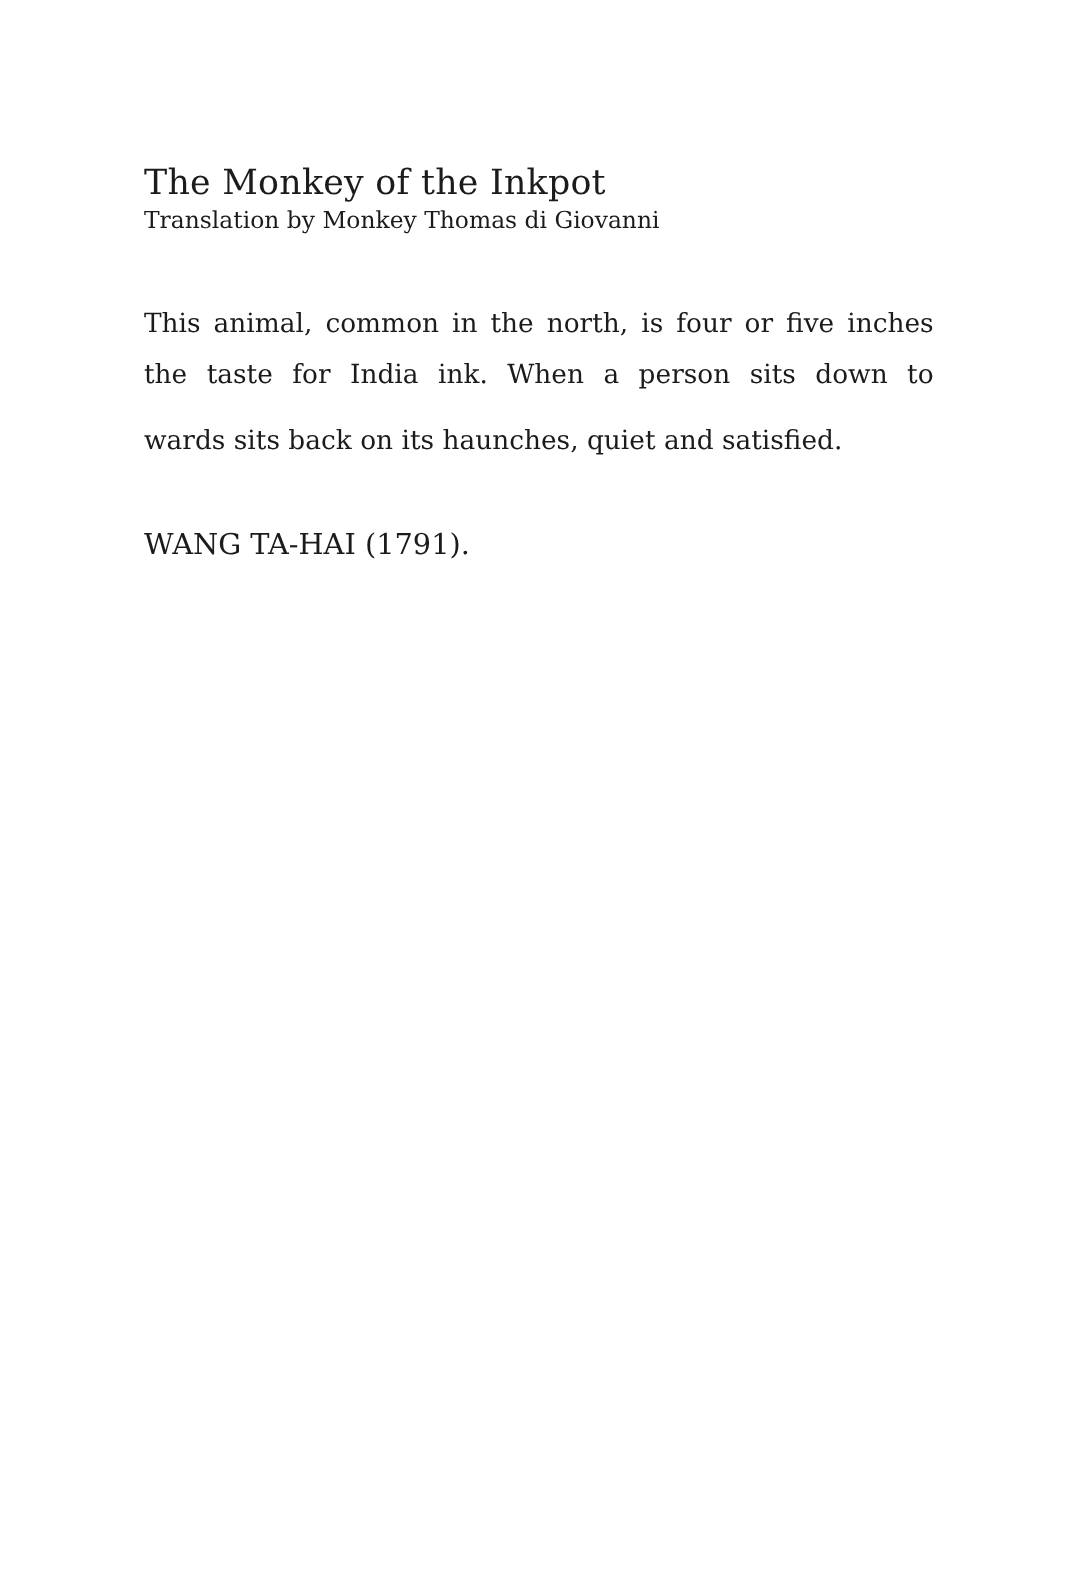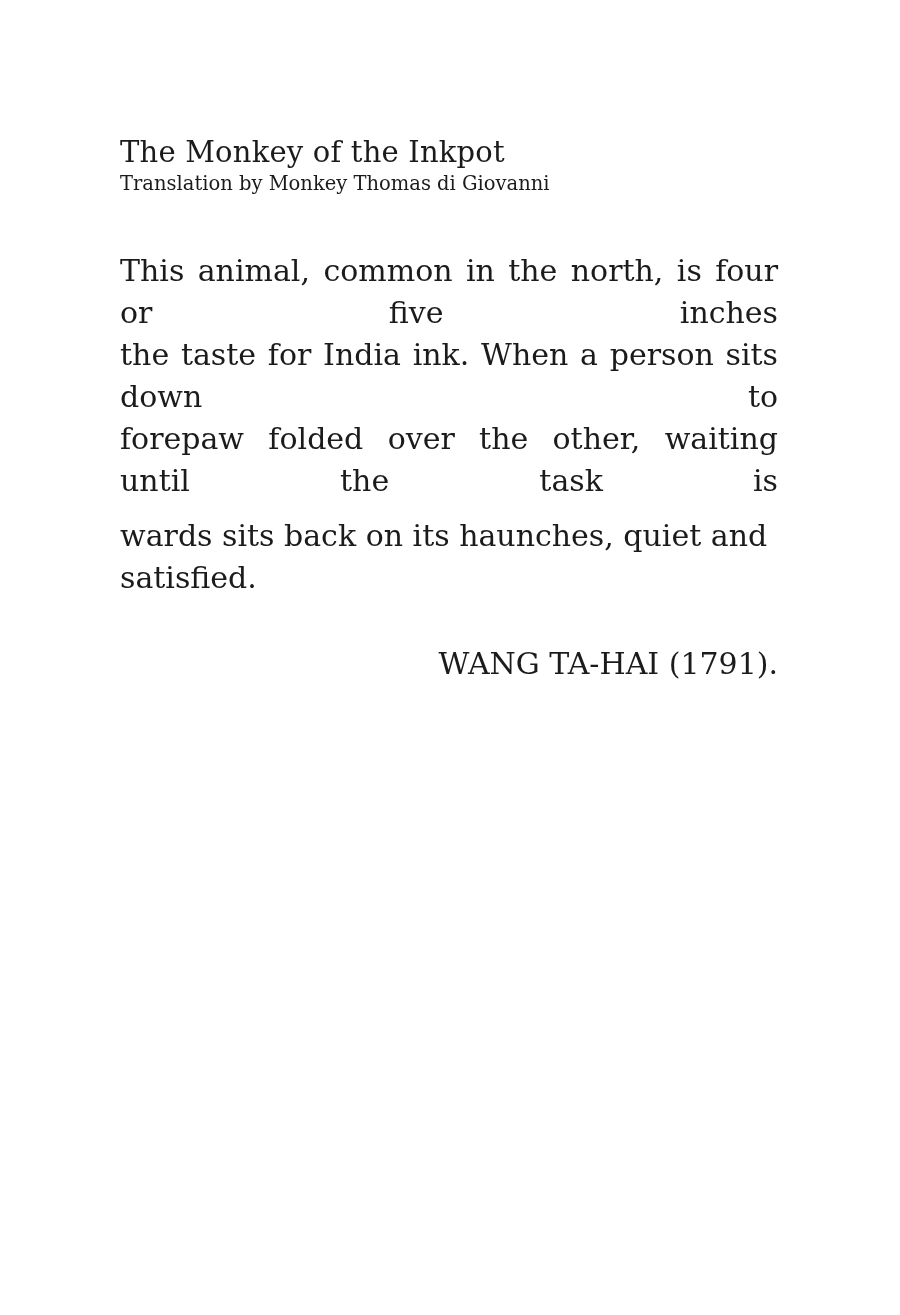--- a/index.html
+++ b/index.html
@@ -31,50 +31,49 @@
     white-space: nowrap;
   }
   .subtitle {
     margin: 2px 0 0 0;
     font-size: 19.5px;
     line-height: 1.3;
     white-space: nowrap;
   }
   .body {
     margin-top: 53px;
-    font-size: 30px;
+    font-size: 22px;
   }
   .body .line {
     line-height: 42px;
     text-align: justify;
     text-align-last: justify;
     white-space: normal;
   }
   .body .line.last {
     text-align: left;
     text-align-last: auto;
     margin-top: 13px;
   }
   .attribution {
     margin-top: 44px;
-    font-size: 30px;
+    font-size: 24px;
     line-height: 42px;
-    text-align: right;
+    text-align: left;
   }
 </style>
 </head>
 <body>
 
 <div class="page">
   <div class="content">
     <h1 class="title">The Monkey of the Inkpot</h1>
     <div class="subtitle">Translation by Monkey Thomas di Giovanni</div>
 
     <div class="body">
       <div class="line">This animal, common in the north, is four or five inches</div>
       <div class="line">the taste for India ink. When a person sits down to</div>
-      <div class="line">forepaw folded over the other, waiting until the task is</div>
       <div class="line last">wards sits back on its haunches, quiet and satisfied.</div>
     </div>
 
     <div class="attribution">WANG TA-HAI (1791).</div>
   </div>
 </div>
 
 </body></html>

